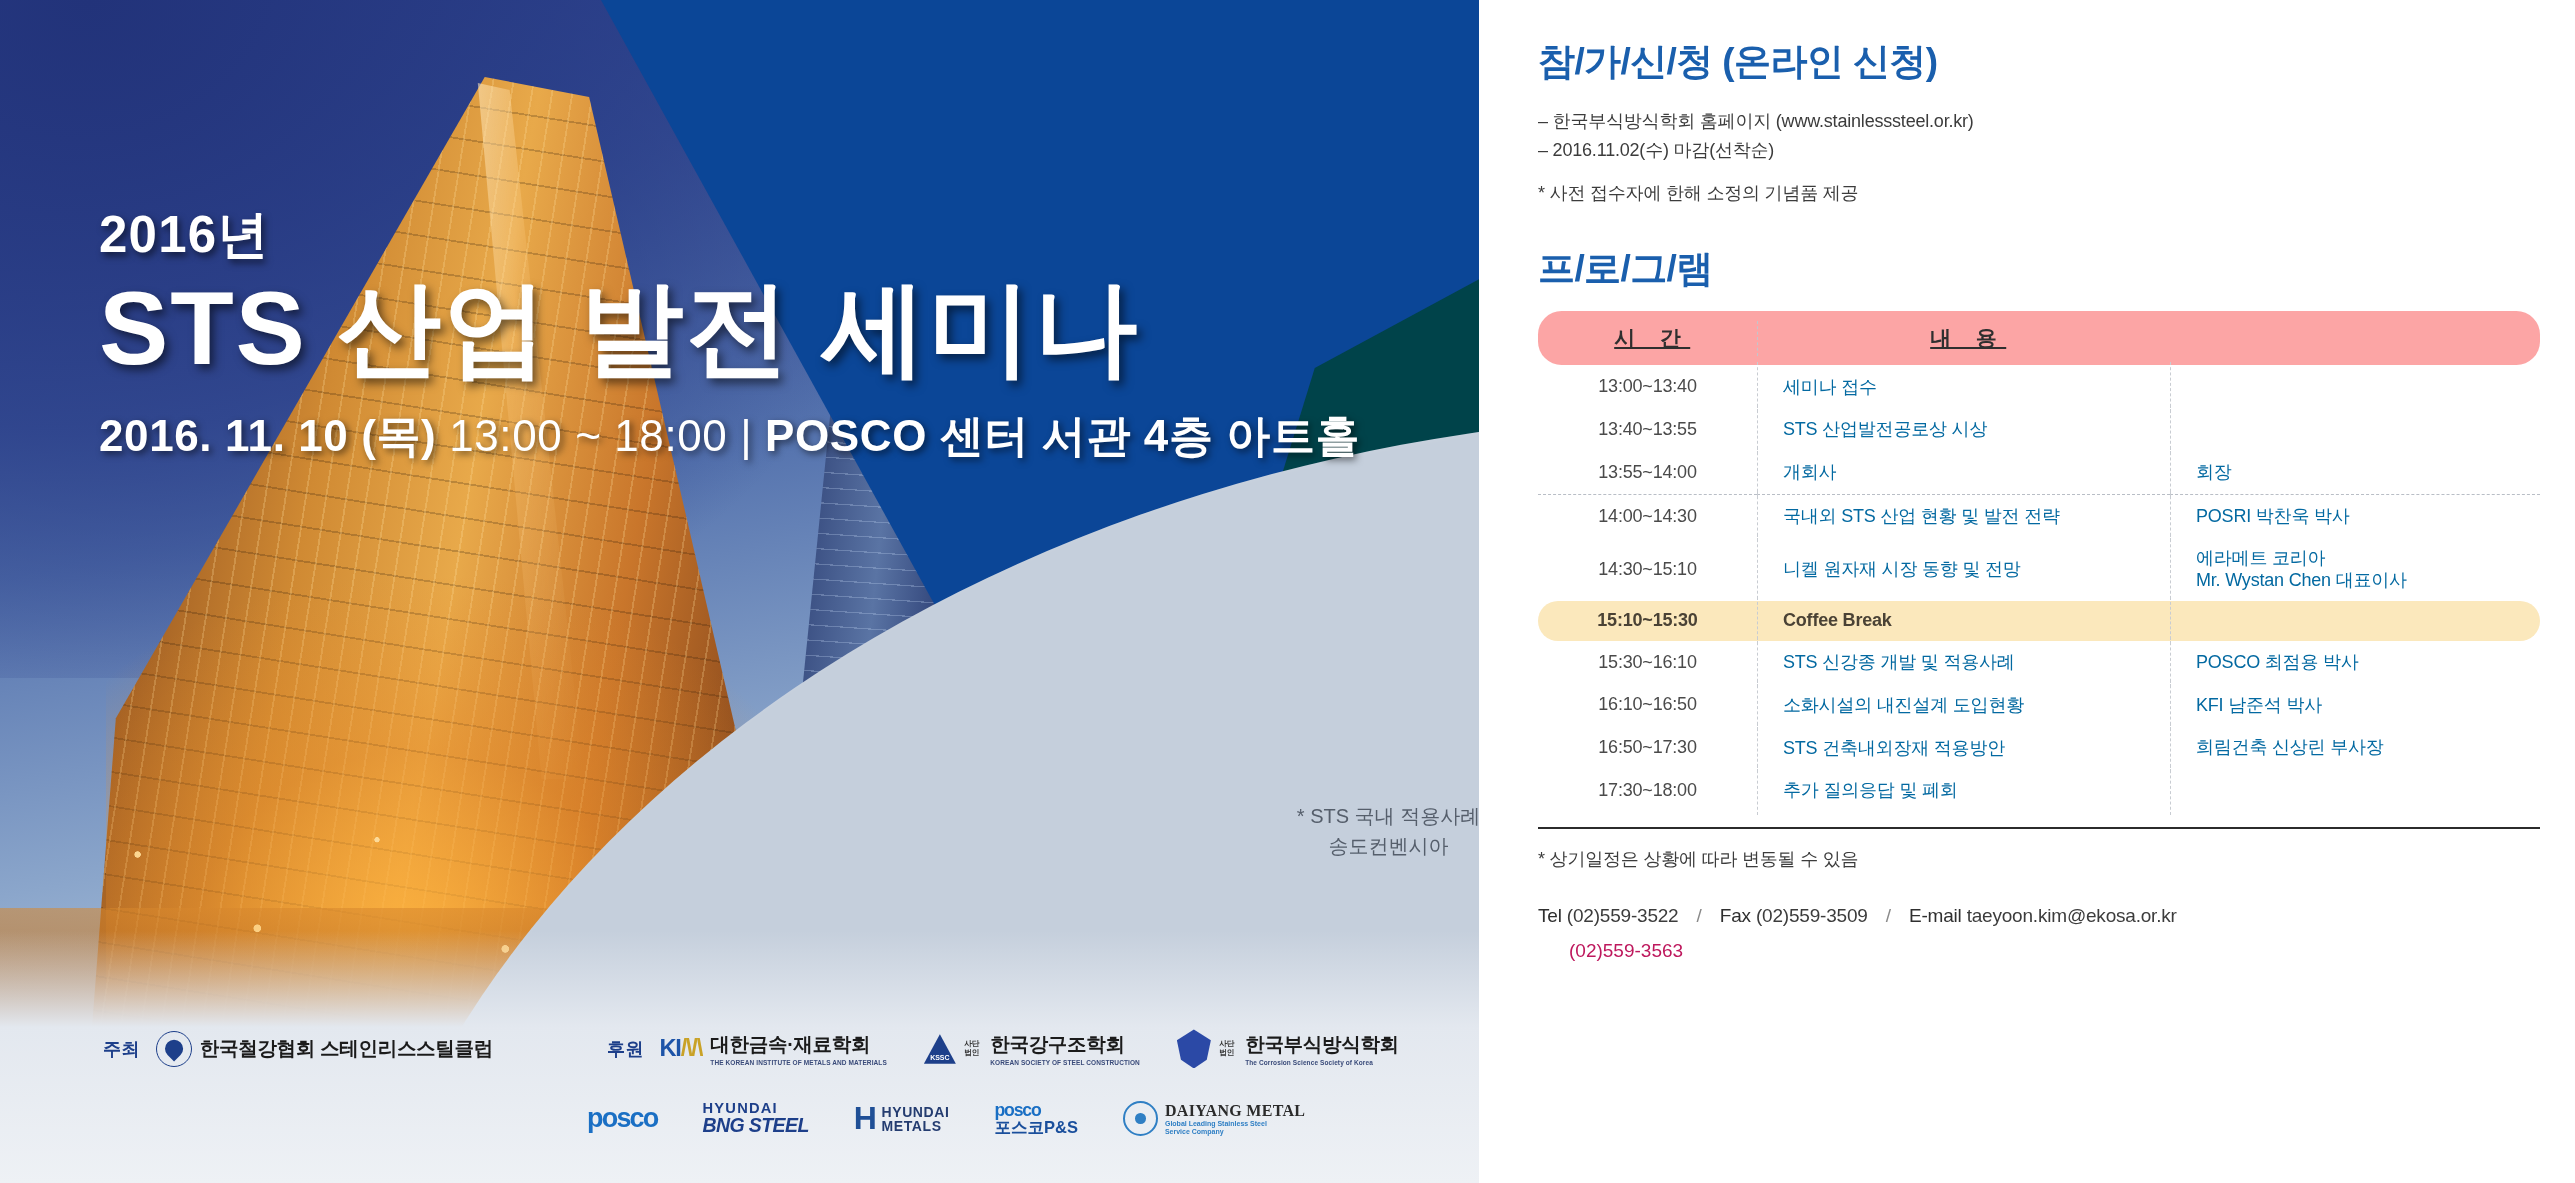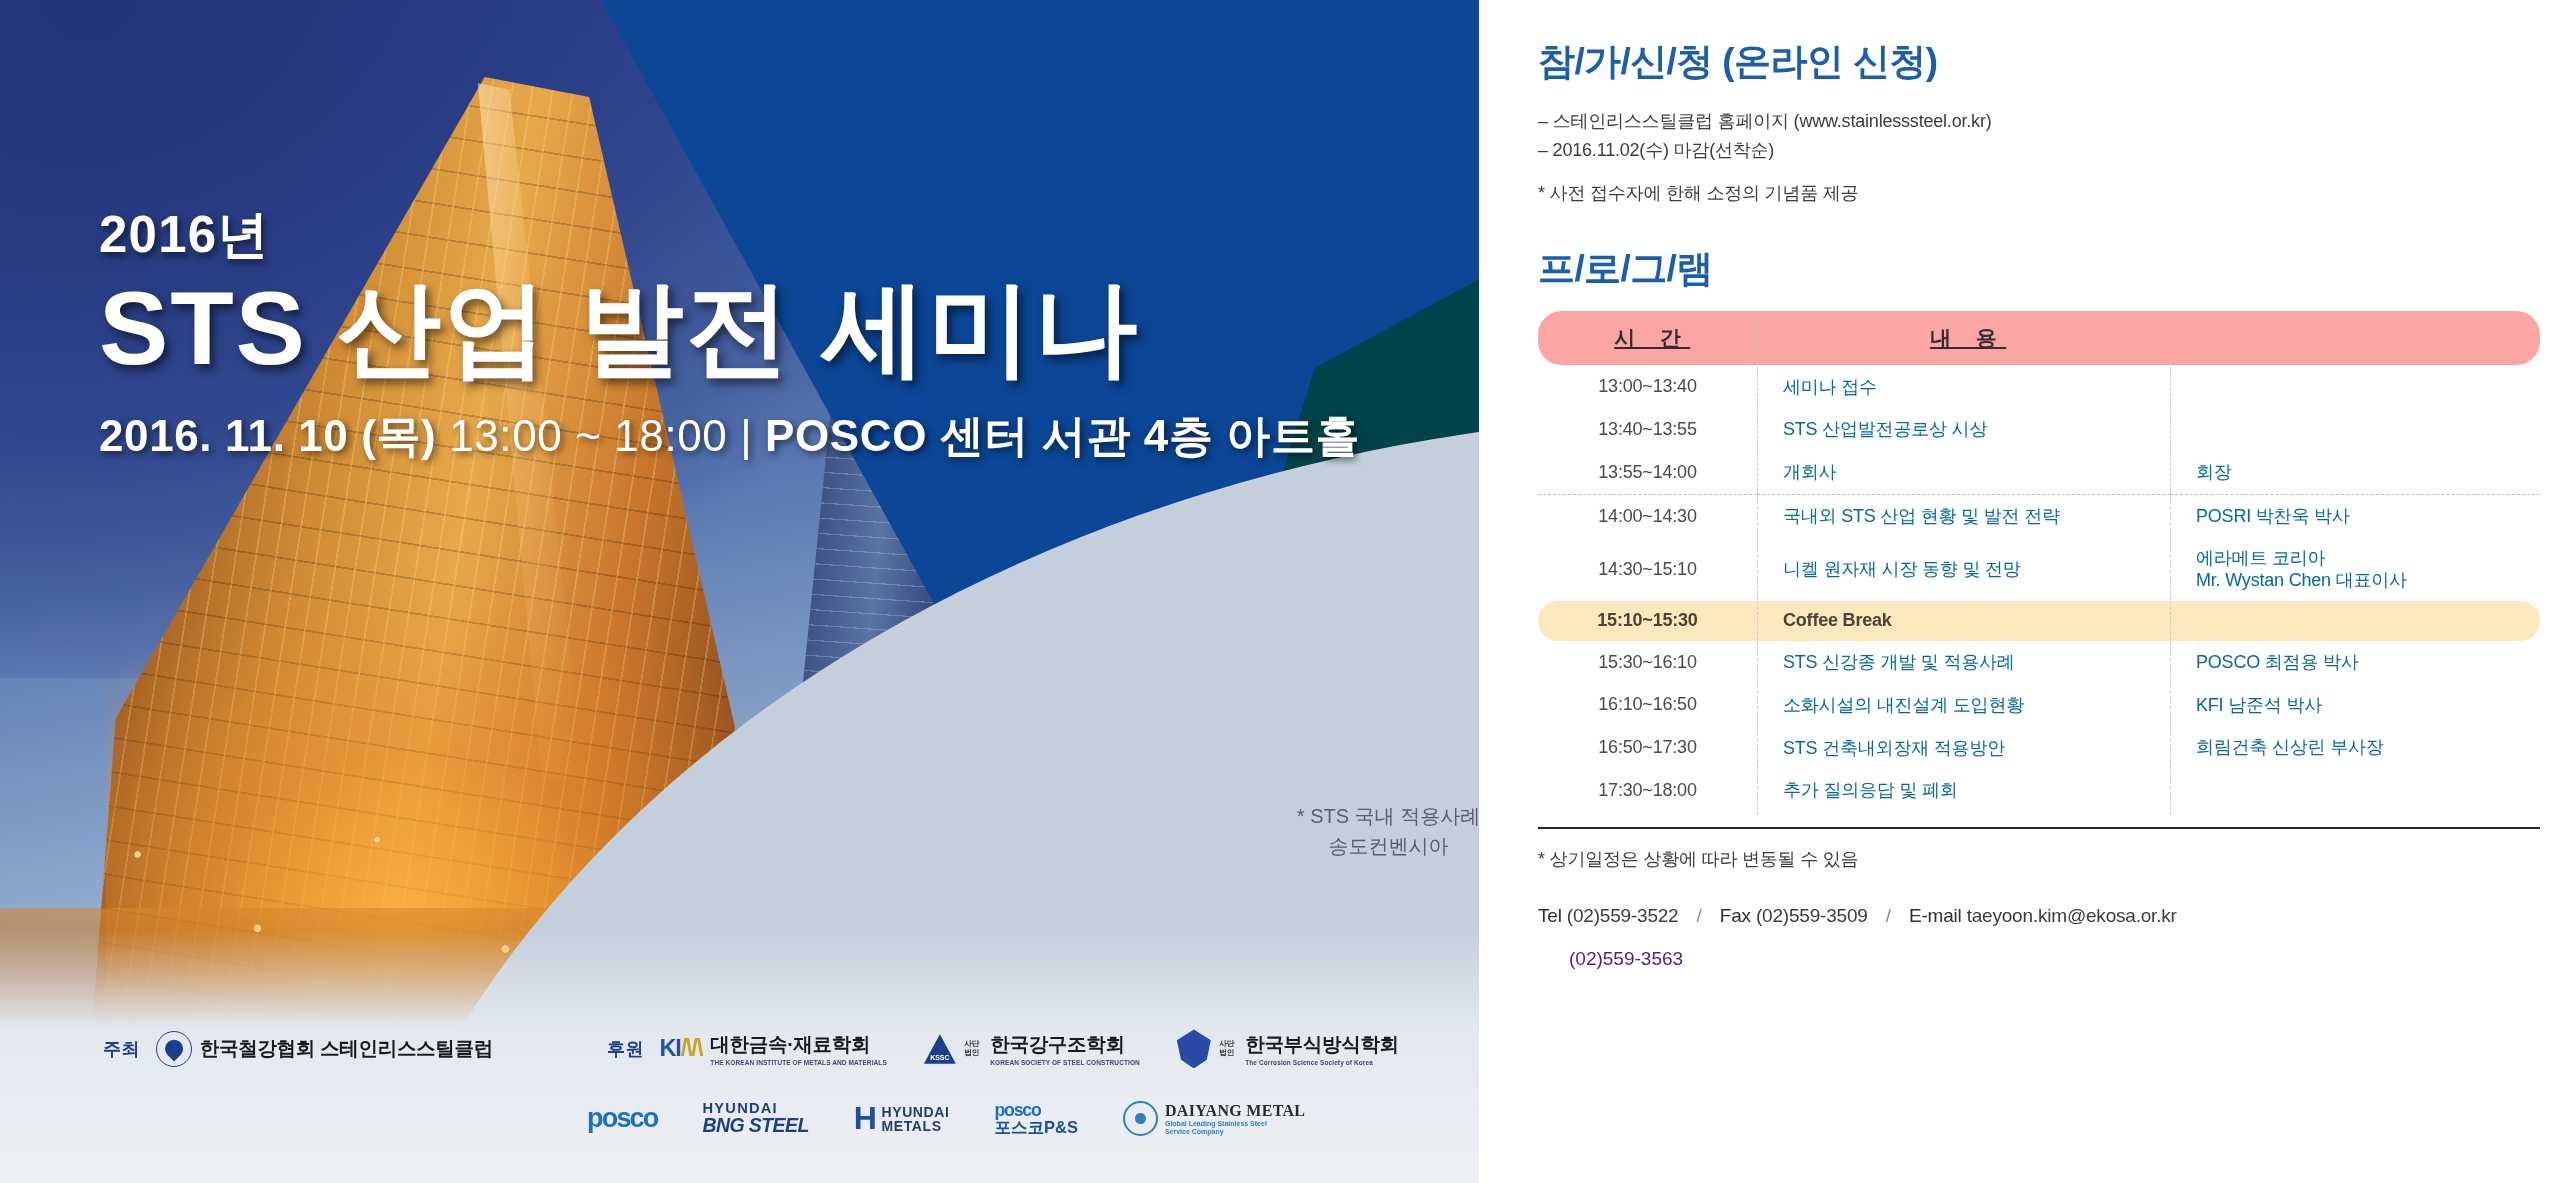--- a/index.html
+++ b/index.html
@@ -186,21 +186,21 @@
   .ptable tr.brk td{background:#fbe8bc;color:#4a4235;font-weight:600;}
   .ptable tr.brk td:first-child{border-radius:20px 0 0 20px;}
   .ptable tr.brk td:last-child{border-radius:0 20px 20px 0;}
   .ptable td .l2{display:block;line-height:1.24;}
 
   .rule{width:1002px;height:1.8px;background:#2b2b2b;margin:15.3px 0 0 0;}
   .tbl-note{margin-top:17.7px;font-size:18px;color:#3c3c3c;letter-spacing:-0.2px;}
 
   .contact-wrap{margin-top:34px;}
   .contact-line{margin-top:15.3px;font-size:19px;color:#3c3c3c;letter-spacing:-0.2px;white-space:nowrap;}
-  .contact-line2{margin-top:21px;margin-left:31px;font-size:19px;color:#4c1d95;}
+  .contact-line2{margin-top:13px;margin-left:31px;font-size:19px;color:#be185d;}
   .contact-line .sep{margin:0 13px;color:#8a8a8a;}
   .lbl{font-weight:400;color:#2f2f2f;}
 </style>
 </head>
 <body>
 
 <div class="poster">
 
   <div class="left-panel">
     <div class="photo">
@@ -318,21 +318,21 @@
     </div>
   </div>
 
   <div class="right-panel">
 
     <div style="height:37px"></div>
 
     <div class="sec-title">참/가/신/청 (온라인 신청)</div>
 
     <div class="reg-list">
-      <div class="reg-line">– 스테인리스스틸클럽 홈페이지 (www.stainlesssteel.or.kr)</div>
+      <div class="reg-line">– 한국부식방식학회 홈페이지 (www.stainlesssteel.or.kr)</div>
       <div class="reg-line">– 2016.11.02(수) 마감(선착순)</div>
     </div>
     <div class="reg-note">* 사전 접수자에 한해 소정의 기념품 제공</div>
 
     <div class="prog-wrap">
       <div class="sec-title prog-title">프/로/그/램</div>
 
       <table class="ptable">
         <colgroup>
             <col class="t">

